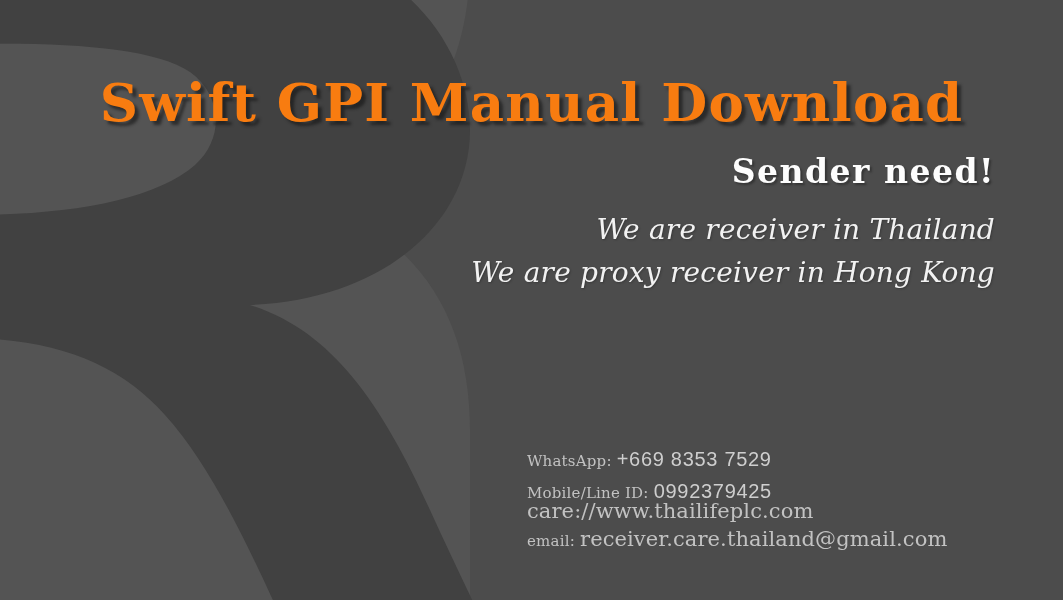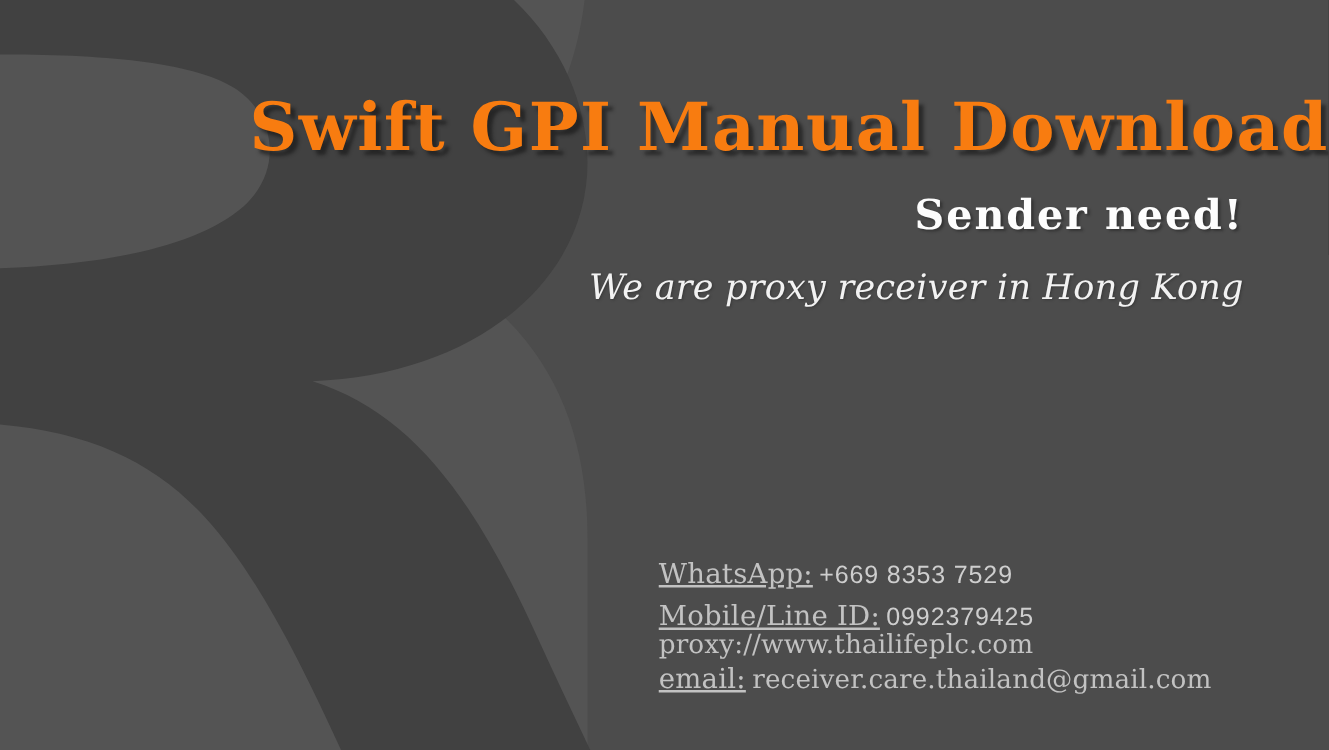--- a/index.html
+++ b/index.html
@@ -32,21 +32,21 @@
     height: 600px;
     display: block;
   }
 
   
   .headline {
     position: absolute;
     left: 0;
     top: 76px;
     width: 1063px;
-    text-align: right;
+    text-align: center;
     font-family: "DejaVu Serif", serif;
     font-weight: bold;
     font-size: 53px;
     letter-spacing: 1.2px;
     color: #f87c10;
     text-shadow: 4px 4px 3px rgba(20,20,20,0.60);
     white-space: nowrap;
     line-height: 1.0;
   }
 
@@ -93,23 +93,22 @@
   }
   .contact-row {
     white-space: nowrap;
     line-height: 1.0;
   }
   .contact-row.r1 { margin-bottom: 12px; }
   .contact-row.r2 { }
   .contact-row.r3 { margin-bottom: 7px; }
 
   .lbl {
-    font-size: 22px;
+    font-size: 15px;
     letter-spacing: 0.2px;
-    text-decoration: underline;
   }
   .val-big {
     font-family: "Liberation Sans", sans-serif;
     font-size: 20px;
     letter-spacing: 0.7px;
     color: #cecece;
   }
   .val-plain {
     font-size: 21px;
     letter-spacing: 0.1px;
@@ -158,37 +157,38 @@
         <path d="M -160 -60 L 470 -60 L 470 0 L -160 0 Z" fill="#4c4c4c" opacity="0.0"></path>
       </g>
     </svg>
   </div>
 
   <div class="headline">Swift GPI Manual Download</div>
 
   <div class="subhead">Sender need!</div>
 
   <div class="script-block">
+    <div class="script-line">We are receiver in Thailand</div>
     <div class="script-line">We are proxy receiver in Hong Kong</div>
   </div>
 
   <div class="contact-block">
 
     <div class="contact-row r1">
       <span class="lbl">WhatsApp:</span>
       <span class="val-big">+669 8353 7529</span>
     </div>
 
     <div class="contact-row r2">
       <span class="lbl">Mobile/Line ID:</span>
       <span class="val-big">0992379425</span>
     </div>
 
     <div class="contact-row r3">
-      <span class="val-plain">proxy://www.thailifeplc.com</span>
+      <span class="val-plain">care://www.thailifeplc.com</span>
     </div>
 
     <div class="contact-row r4">
       <span class="lbl">email:</span>
       <span class="val-plain">receiver.care.thailand@gmail.com</span>
     </div>
 
   </div>
 
 </div>

